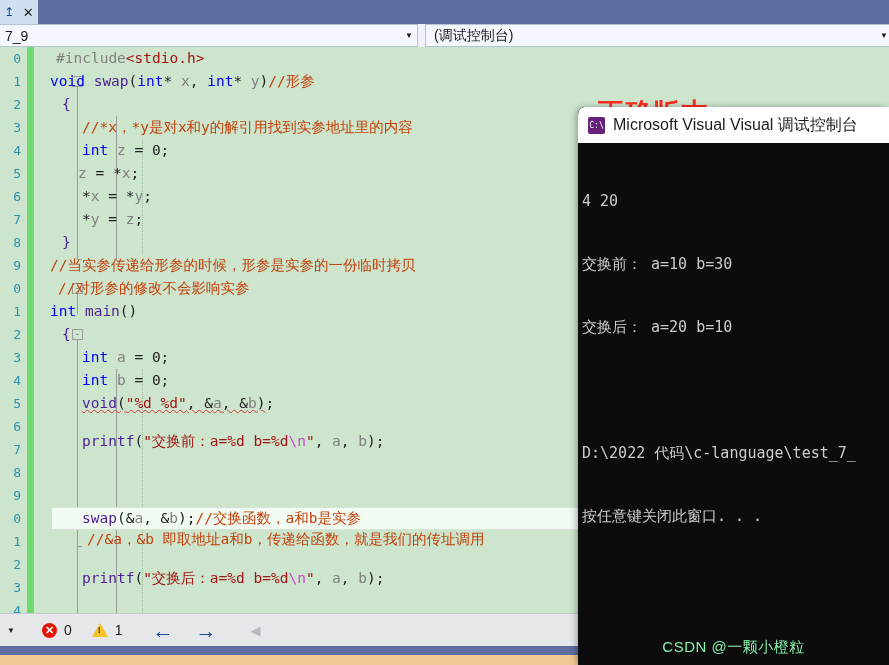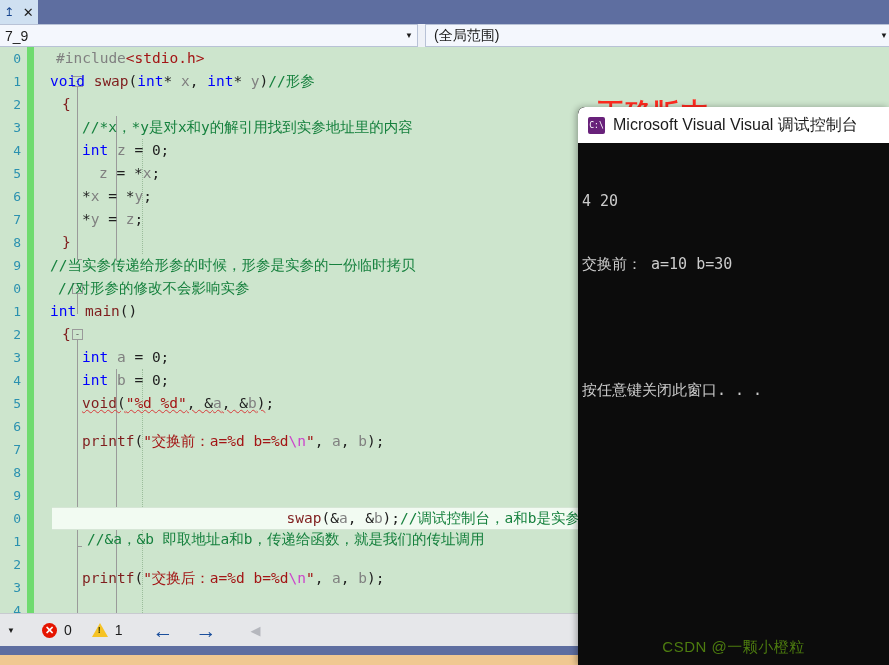--- a/index.html
+++ b/index.html
@@ -141,21 +141,21 @@
     position: absolute;
     left: 43px;
     width: 5px;
     height: 1px;
     background: #9a9a9a;
   }
 
   .code-area {
     position: absolute;
     left: 52px; top: 0;
-    right: 0; height: 566px; text-align: right;
+    right: 0; height: 566px;
   }
   .code-line {
     position: absolute;
     left: 0;
     height: 23px;
     line-height: 23px;
     white-space: pre;
     font-family: "DejaVu Sans Mono", monospace;
     font-size: 14.5px;
     color: #1f1f1f;
@@ -177,25 +177,25 @@
   }
   .brace-guide {
     position: absolute;
     left: 64px;
     width: 0;
     border-left: 1px solid #9a9a9a;
   }
 
   
   .k  { color: #0000ff; }           
-  .c  { color: #15803d; }           
+  .c  { color: #c2410c; }           
   .s  { color: #a31515; }           
   .pp { color: #808080; }           
   .ppi{ color: #a31515; }
-  .fn { color: #7f1d1d; }
+  .fn { color: #4c1d95; }
   .esc{ color: #cc44cc; }           
   .num{ color: #1f1f1f; }
   .var{ color: #808080; }
 
   .squiggle {
     text-decoration: underline;
     text-decoration-color: #d83b3b;
     text-decoration-style: wavy;
     text-decoration-thickness: 1px;
   }
@@ -258,21 +258,21 @@
     white-space: pre;
   }
   .console-body .spacer { display: block; height: 21px; }
   .watermark {
     position: absolute;
     left: 0; bottom: 8px;
     width: 311px;
     text-align: center;
     font-family: "Liberation Sans", sans-serif;
     font-size: 15px;
-    color: #4d7c0f;
+    color: #86efac;
     letter-spacing: 0.5px;
   }
 
   
   .bottombar {
     position: absolute;
     left: 0; top: 613px;
     width: 889px; height: 33px;
     background: #e6e7ea;
     border-top: 1px solid #c8cad0;
@@ -362,21 +362,21 @@
       <span class="close-icon">✕</span>
     </div>
   </div>
 
   <div class="navbar">
     <div class="nav-combo left">
       <span class="combo-text">7_9</span>
       <span class="combo-arrow">▼</span>
     </div>
     <div class="nav-combo right">
-      <span class="combo-text">(全局范围)</span>
+      <span class="combo-text">(调试控制台)</span>
       <span class="combo-arrow">▼</span>
     </div>
   </div>
 
   <div class="editor">
 
     <div class="gutter-numbers">
       <div class="ln" style="top:0px">0</div>
       <div class="ln" style="top:23px">1</div>
       <div class="ln" style="top:46px">2</div>
@@ -426,33 +426,33 @@
       <div class="indent-guide" style="top:92px;  height:115px;"></div>
       <div class="indent-guide" style="top:322px; height:250px;"></div>
       <div class="brace-guide" style="top:69px;  height:145px;"></div>
       <div class="brace-guide" style="top:322px; height:252px;"></div>
 
       <div class="code-line" style="top:0px; left:4px"><span class="pp">#include</span><span class="ppi">&lt;stdio.h&gt;</span></div>
       <div class="code-line" style="top:23px; left:-2px"><span class="k">void</span><span class="fn"> swap</span>(<span class="k">int</span>* <span class="var">x</span>, <span class="k">int</span>* <span class="var">y</span>)<span class="c">//形参</span></div>
       <div class="code-line" style="top:46px; left:10px"><span class="fn">{</span></div>
       <div class="code-line" style="top:69px; left:30px"><span class="c">//*x，*y是对x和y的解引用找到实参地址里的内容</span></div>
       <div class="code-line" style="top:92px; left:30px"><span class="k">int</span> <span class="var">z</span> = <span class="num">0</span>;</div>
-      <div class="code-line" style="top:115px; left:47px"><span class="var">z</span> = *<span class="var">x</span>;</div>
+      <div class="code-line" style="top:115px; left:26px"><span class="var">z</span> = *<span class="var">x</span>;</div>
       <div class="code-line" style="top:138px; left:30px">*<span class="var">x</span> = *<span class="var">y</span>;</div>
       <div class="code-line" style="top:161px; left:30px">*<span class="var">y</span> = <span class="var">z</span>;</div>
       <div class="code-line" style="top:184px; left:10px"><span class="fn">}</span></div>
       <div class="code-line" style="top:230px; left:6px"><span class="c">//对形参的修改不会影响实参</span></div>
       <div class="code-line" style="top:207px; left:-2px"><span class="c">//当实参传递给形参的时候，形参是实参的一份临时拷贝</span></div>
       <div class="code-line" style="top:253px; left:-2px"><span class="k">int</span><span class="fn"> main</span>()</div>
       <div class="code-line" style="top:276px; left:10px"><span class="fn">{</span></div>
       <div class="code-line" style="top:299px; left:30px"><span class="k">int</span> <span class="var">a</span> = <span class="num">0</span>;</div>
       <div class="code-line" style="top:322px; left:30px"><span class="k">int</span> <span class="var">b</span> = <span class="num">0</span>;</div>
       <div class="code-line" style="top:345px; left:30px"><span class="squiggle"><span class="fn">void</span>(<span class="s">"%d %d"</span>, &amp;<span class="var">a</span>, &amp;<span class="var">b</span>)</span>;</div>
       <div class="code-line" style="top:383px; left:30px"><span class="fn">printf</span>(<span class="s">"交换前：a=%d b=%d</span><span class="esc">\n</span><span class="s">"</span>, <span class="var">a</span>, <span class="var">b</span>);</div>
-      <div class="code-line highlight" style="top:460px; left:0px; padding-left:30px;"><span class="fn">swap</span>(&amp;<span class="var">a</span>, &amp;<span class="var">b</span>);<span class="c">//调试控制台，a和b是实参</span></div>
+      <div class="code-line highlight" style="top:460px; left:0px; padding-left:30px;"><span class="fn">swap</span>(&amp;<span class="var">a</span>, &amp;<span class="var">b</span>);<span class="c">//交换函数，a和b是实参</span></div>
       <div class="code-line" style="top:481px; left:35px"><span class="c">//&amp;a，&amp;b 即取地址a和b，传递给函数，就是我们的传址调用</span></div>
       <div class="code-line" style="top:520px; left:30px"><span class="fn">printf</span>(<span class="s">"交换后：a=%d b=%d</span><span class="esc">\n</span><span class="s">"</span>, <span class="var">a</span>, <span class="var">b</span>);</div>
 
     </div>
 
     <div class="red-note">正确版本</div>
   </div>
 
   <div class="bottombar">
     <span class="bb-dropdown">▼</span>
@@ -474,19 +474,21 @@
   </div>
 
   <div class="console-window">
     <div class="console-title">
       <span class="console-icon">C:\</span>
       <span class="console-title-text">Microsoft Visual Visual 调试控制台</span>
     </div>
     <div class="console-body">
       <div>4 20</div>
       <div>交换前： a=10 b=30</div>
+      <div>交换后： a=20 b=10</div>
       <div class="spacer"></div>
+      <div>D:\2022 代码\c-language\test_7_</div>
       <div>按任意键关闭此窗口. . .</div>
     </div>
     <div class="watermark">CSDN @一颗小橙粒</div>
   </div>
 
 </div>
 
 </body></html>

